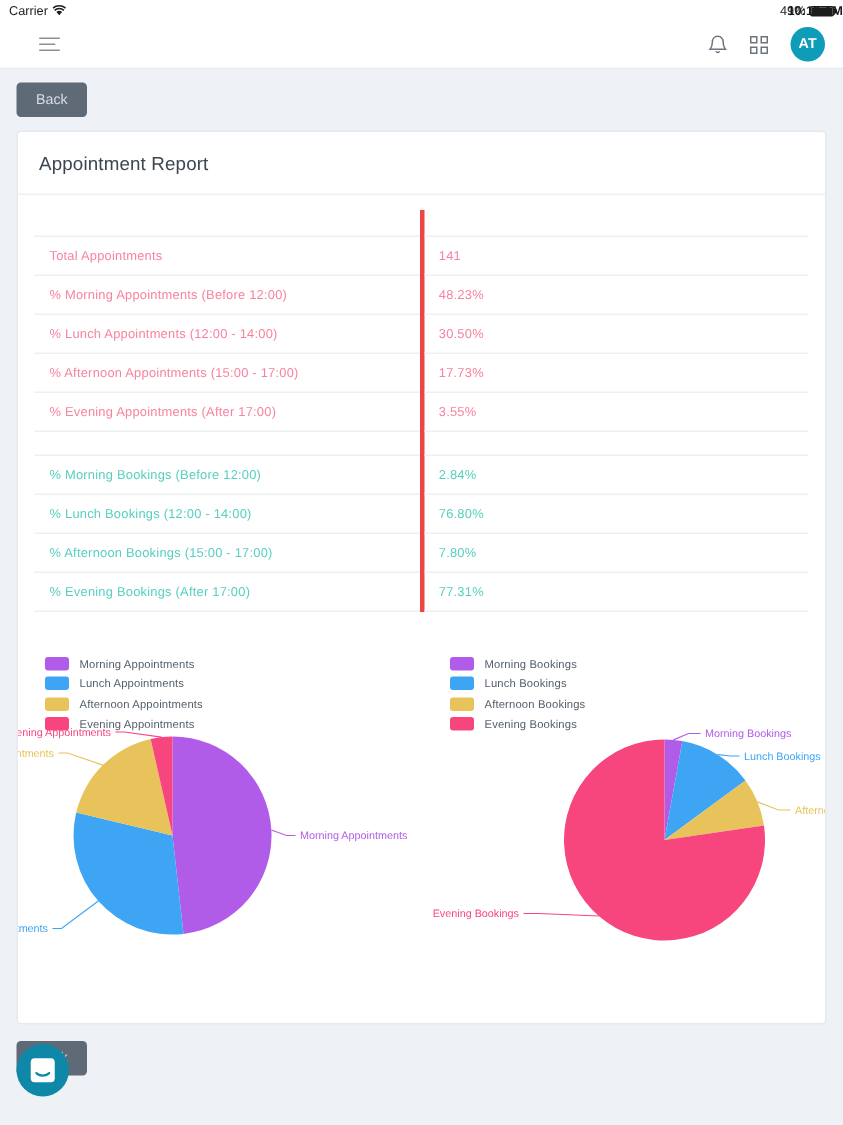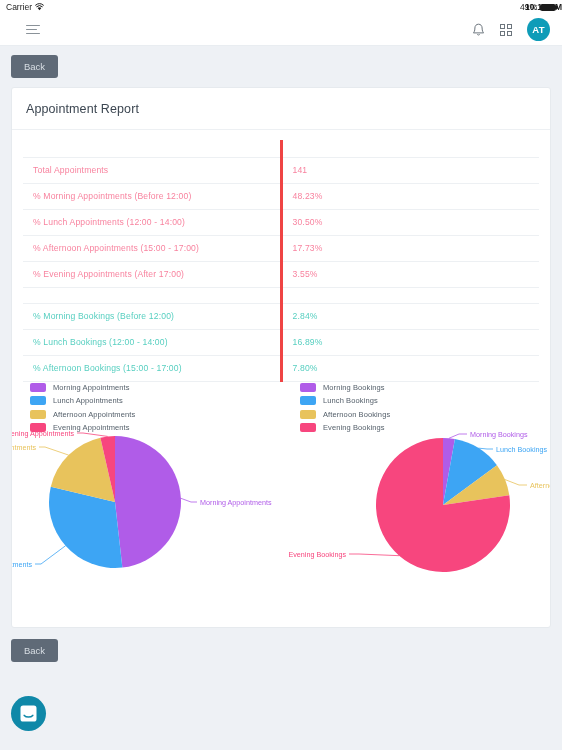--- a/index.html
+++ b/index.html
@@ -107,21 +107,21 @@
     letter-spacing: .15px;
     white-space: nowrap; overflow: hidden;
   }
   td:last-child, th:last-child { border-right: none; }
   thead th { height: 17px; padding: 8px 10px; }
   tr.spacer td { height: 16px; padding: 6px 10px; }
   .row-pink td { color: #f8839f; }
   .row-teal td { color: #57cfc0; }
 
   
-  .charts { position: relative; height: 230px; margin-top: 1px; }
+  .charts { position: relative; height: 230px; margin-top: 30px; }
   .legend {
     position: absolute; top: 0;
     display: flex; flex-direction: column; gap: 4.5px;
   }
   .legend.left { left: 7px; }
   .legend.right { left: 277px; }
   .legend-row { display: flex; align-items: center; gap: 7px; }
   .swatch { width: 16px; height: 9px; border-radius: 2px; flex: none; }
   .legend-label { font-size: 7.5px; color: #55606b; letter-spacing: .1px; }
 
@@ -231,25 +231,29 @@
             <tr class="spacer">
               <td></td>
               <td></td>
             </tr>
             <tr class="row-teal">
               <td>% Morning Bookings (Before 12:00)</td>
               <td>2.84%</td>
             </tr>
             <tr class="row-teal">
               <td>% Lunch Bookings (12:00 - 14:00)</td>
-              <td>16.89%</td>
+              <td>76.80%</td>
             </tr>
             <tr class="row-teal">
               <td>% Afternoon Bookings (15:00 - 17:00)</td>
               <td>7.80%</td>
+            </tr>
+            <tr class="row-teal">
+              <td>% Evening Bookings (After 17:00)</td>
+              <td>77.31%</td>
             </tr>
           </tbody>
       </table>
 
       <div class="charts">
 
         <div class="legend left" id="legend-left">
             <div class="legend-row">
               <span class="swatch" style="background: rgb(176, 92, 232);"></span>
               <span class="legend-label">Morning Appointments</span>

